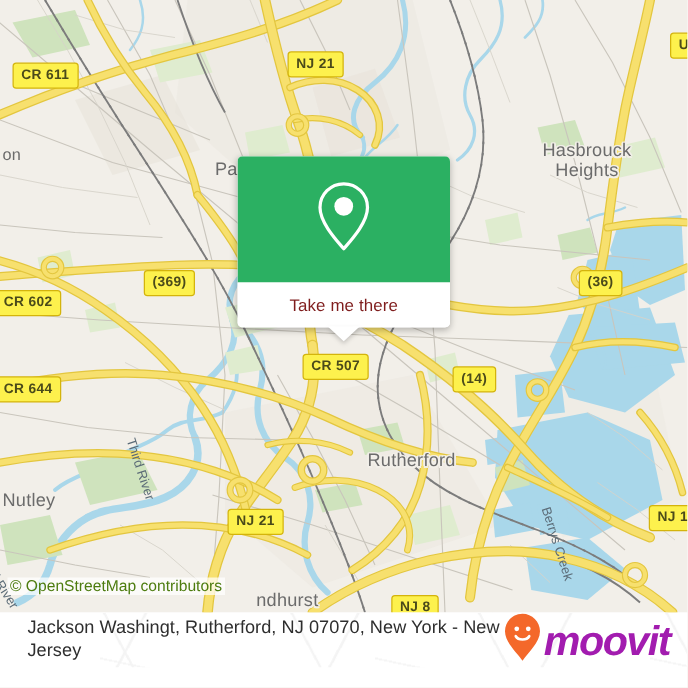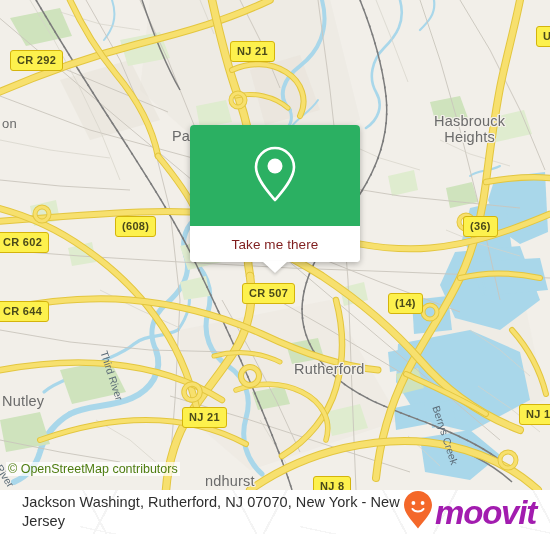--- a/index.html
+++ b/index.html
@@ -358,29 +358,29 @@
       <div class="place-label big" style="left: 294px; top: 361px;">Rutherford</div>
       <div class="place-label big" style="left: 2px; top: 393px;">Nutley</div>
       <div class="place-label big" style="left: 205px; top: 473px;">ndhurst</div>
     </div>
   <div id="water-labels">
       <div class="water-label" style="left: 104px; top: 345px; transform: rotate(72deg); transform-origin: left center;">Third River</div>
       <div class="water-label" style="left: 436px; top: 400px; transform: rotate(72deg); transform-origin: left center;">Berrys Creek</div>
       <div class="water-label" style="left: -6px; top: 452px; transform: rotate(58deg); transform-origin: left center;">d River</div>
     </div>
   <div id="road-shields">
-      <div class="shield" style="left: 10px; top: 50px;">CR 292</div>
+      <div class="shield" style="left: 10px; top: 50px;">CR 611</div>
       <div class="shield" style="left: 230px; top: 41px;">NJ 21</div>
       <div class="shield" style="left: 536px; top: 26px;">US</div>
       <div class="shield" style="left: -4px; top: 232px;">CR 602</div>
-      <div class="shield" style="left: 115px; top: 216px;">(608)</div>
+      <div class="shield" style="left: 115px; top: 216px;">(369)</div>
       <div class="shield" style="left: 463px; top: 216px;">(36)</div>
       <div class="shield" style="left: -4px; top: 301px;">CR 644</div>
       <div class="shield" style="left: 242px; top: 283px;">CR 507</div>
-      <div class="shield" style="left: 362px; top: 293px; margin-left: 26px;">(14)</div>
+      <div class="shield" style="left: 362px; top: 293px;">(14)</div>
       <div class="shield" style="left: 182px; top: 407px;">NJ 21</div>
       <div class="shield" style="left: 313px; top: 476px;">NJ 8</div>
       <div class="shield" style="left: 519px; top: 404px;">NJ 12</div>
     </div>
 
   <div id="popup-card">
     <div id="popup-header">
       <span>
         <svg width="52" height="62" viewBox="0 0 52 62" fill="none">
           <path d="M26 5 C15.5 5 7 13.5 7 24 C7 36 20 50 26 57 C32 50 45 36 45 24 C45 13.5 36.5 5 26 5 Z" stroke="#ffffff" stroke-width="2.6" fill="none" stroke-linejoin="round"></path>

